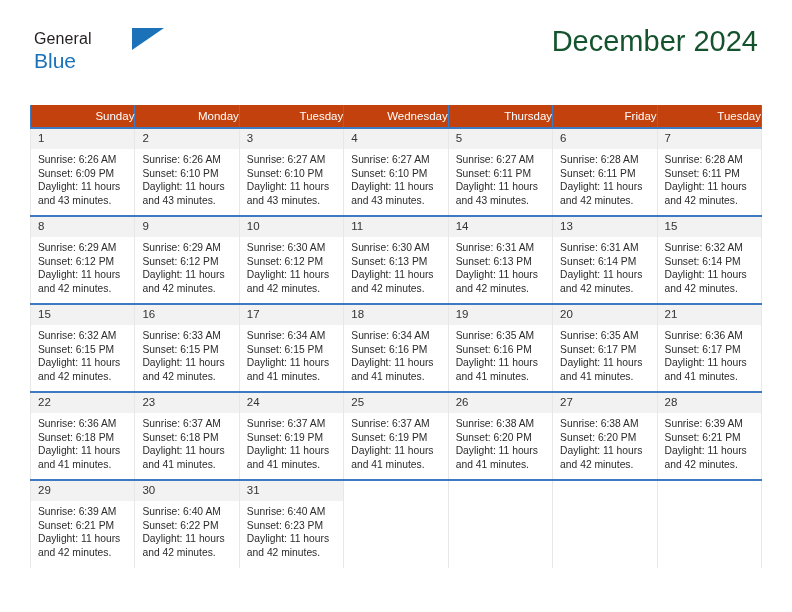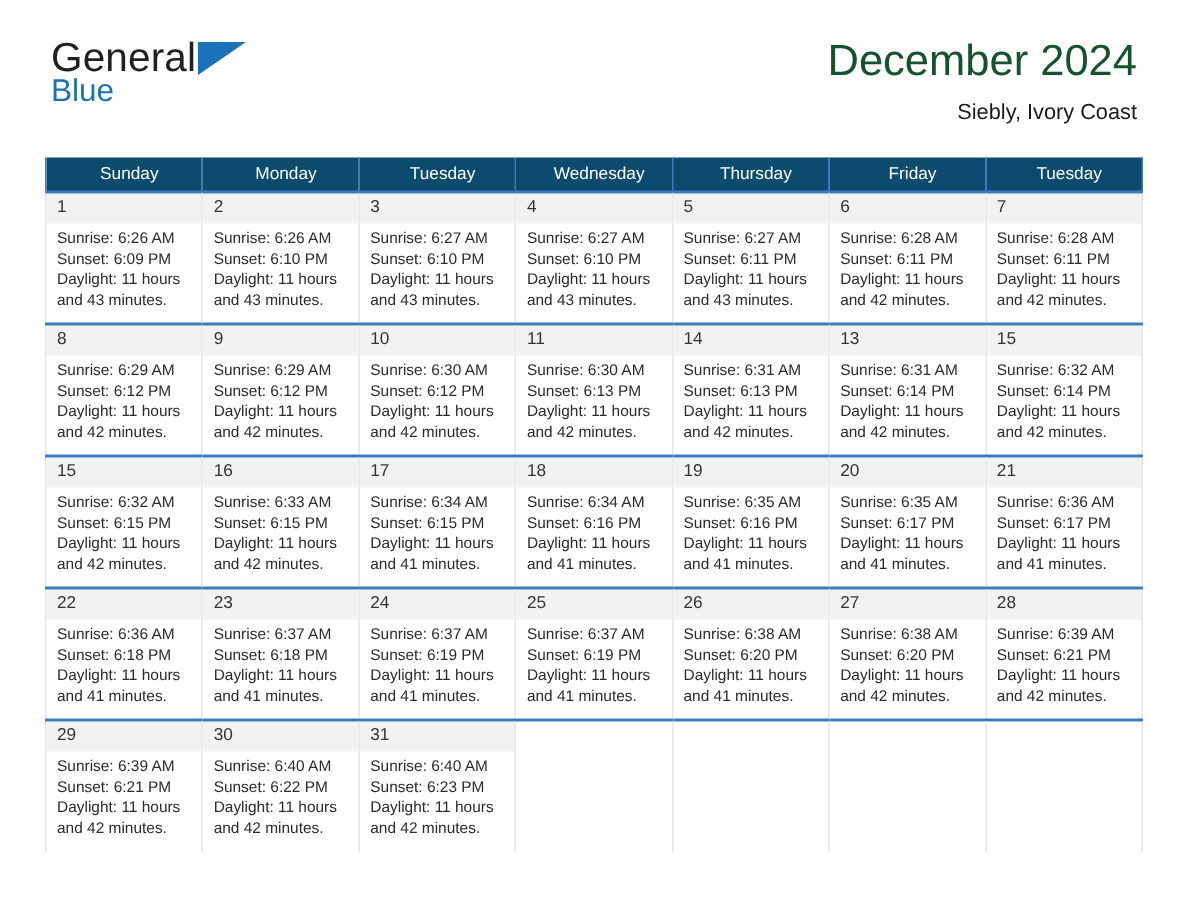--- a/index.html
+++ b/index.html
@@ -29,21 +29,21 @@
     box-sizing: border-box;
   }
   .logo {
     position: absolute;
     left: 34px;
     top: 28px;
     width: 150px;
     height: 48px;
   }
   .logo-general {
-    font-size: 27px;
+    font-size: 16px;
     letter-spacing: .1px;
     color: #231f20;
     line-height: 21px;
     display: block;
   }
   .logo-blue {
     font-size: 21px;
     color: #1b72b8;
     line-height: 21px;
     display: block;
@@ -82,25 +82,25 @@
   
   .cal {
     position: absolute;
     left: 30px;
     top: 105px;
     width: 732px;
     border-collapse: collapse;
     table-layout: fixed;
   }
   .cal th {
-    background: #0c4a6e;
+    background: #c2410c;
     color: #ffffff;
     font-size: 11.5px;
     font-weight: normal;
-    text-align: center;
+    text-align: right;
     padding: 5px 0 5px 7px;
     height: 12px;
     border-left: 1px solid #3d7ac1;
     border-right: 1px solid #3d7ac1;
   }
   .cal td {
     vertical-align: top;
     padding: 0;
     border-left: 1px solid #e7e7e7;
     border-right: 1px solid #e7e7e7;
@@ -136,21 +136,20 @@
 
   <div class="top">
     <div class="logo">
       <span class="logo-general">General</span>
       <span class="logo-tri"></span>
       <span class="logo-blue">Blue</span>
     </div>
 
     <div class="title-wrap">
       <div class="cal-title">December 2024</div>
-      <div class="cal-sub">Siebly, Ivory Coast</div>
     </div>
   </div>
 
   <table class="cal">
     <thead>
       <tr>
         <th>Sunday</th>
         <th>Monday</th>
         <th>Tuesday</th>
         <th>Wednesday</th>

